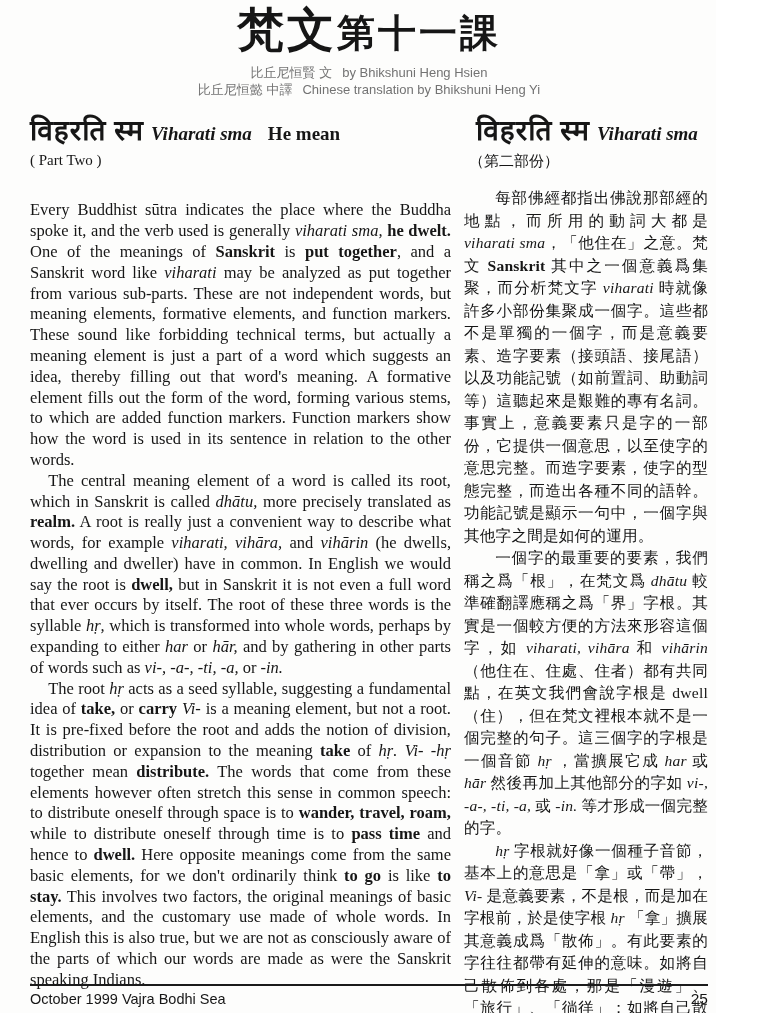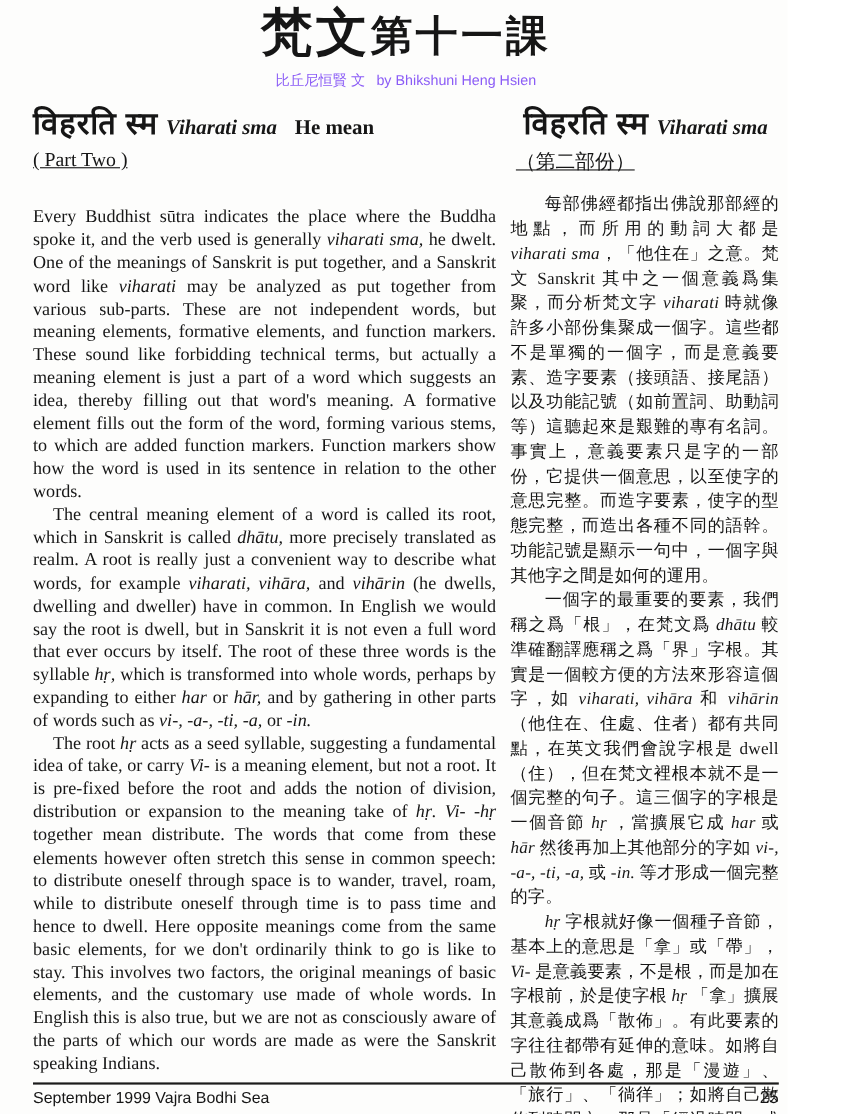--- a/index.html
+++ b/index.html
@@ -12,45 +12,45 @@
     padding:6px 8px 0 30px;
     overflow:hidden;
     font-family:"Liberation Serif","DejaVu Serif",serif;
   }
   
   .masthead{text-align:center;}
   .title-zh{margin:0;line-height:1.05;font-weight:700;letter-spacing:3px;}
   .title-zh .tz1{font-size:47px;}
   .title-zh .tz2{font-size:38px;}
   .title-en{margin:0;font-size:34px;font-weight:700;line-height:1.1;letter-spacing:0.5px;}
-  .byline{font-family:"Liberation Sans","DejaVu Sans",sans-serif;font-size:13px;line-height:17px;color:#8b5cf6;}
+  .byline{font-family:"Liberation Sans","DejaVu Sans",sans-serif;font-size:13px;line-height:17px;color:#737373;}
   .byline .zh{margin-right:10px;}
   .bylines{margin-top:9px;}
   
   .columns{display:flex;gap:13px;margin-top:15px;}
   .col-en{width:421px;flex:0 0 421px;}
   .col-zh{flex:1;min-width:0;}
   .col-heading{font-weight:700;font-size:19px;line-height:1.25;white-space:nowrap;}
   .col-heading .dev{font-size:28px;letter-spacing:1px;}
   .col-heading .translit{font-style:italic;margin-left:7px;}
   .col-heading .transl{margin-left:16px;}
   .col-zh .col-heading{padding-left:12px;}
   .col-zh .col-heading .transl{font-size:16px;margin-left:20px;letter-spacing:2px;}
-  .part-label{font-size:18px;margin-top:4px;text-decoration:underline;}
+  .part-label{font-size:15px;margin-top:4px;}
   .col-en .part-label{margin-bottom:31px;}
   .col-zh .part-label{padding-left:5px;margin-bottom:16px;}
   
   .col-en .paras{font-size:16.5px;line-height:20.8px;text-align:justify;}
   .col-zh .paras{font-size:15.6px;line-height:22.5px;text-align:justify;letter-spacing:0.2px;}
   .para{margin:0;}
   .indent-none{text-indent:0;}
   .indent-em1{text-indent:1.1em;}
   .indent-em2{text-indent:2em;}
   .run-i{font-style:italic;}
-  .run-b{font-weight:400;}
+  .run-b{font-weight:700;}
   
   .footer{position:absolute;left:30px;right:8px;bottom:5px;}
   .footer .rule{height:2px;background:#1b1b1b;}
   .footer-row{
     display:flex;justify-content:space-between;align-items:baseline;
     font-family:"Liberation Sans","DejaVu Sans",sans-serif;
     padding-top:4px;
   }
   .journal{font-size:14.5px;}
   .pagenum{font-size:15.5px;margin-left:12px;}
@@ -58,20 +58,23 @@
 </head>
 <body>
 
 <div class="page">
 
   <header class="masthead">
     <h1 class="title-zh"><span class="tz1">梵文</span><span class="tz2">第十一課</span></h1>
     <div class="bylines">
       <div class="byline">
         <span class="zh">比丘尼恒賢 文</span><span class="en">by Bhikshuni Heng Hsien</span>
+      </div>
+      <div class="byline">
+        <span class="zh">比丘尼恒懿 中譯</span><span class="en">Chinese translation by Bhikshuni Heng Yi</span>
       </div>
     </div>
   </header>
 
   <main class="columns">
 
     <section class="col col-en">
       <div class="col-heading">
         <span class="dev">विहरति स्म</span><span class="translit">Viharati sma</span><span class="transl">He mean</span>
       </div>
@@ -93,18 +96,18 @@
           <p class="para indent-em2"><span>一個字的最重要的要素，我們稱之爲「根」，在梵文爲 </span><span class="run-i">dhātu</span><span> 較準確翻譯應稱之爲「界」字根。其實是一個較方便的方法來形容這個字，如 </span><span class="run-i">viharati, vihāra</span><span> 和 </span><span class="run-i">vihārin</span><span>（他住在、住處、住者）都有共同點，在英文我們會說字根是 dwell（住），但在梵文裡根本就不是一個完整的句子。這三個字的字根是一個音節 </span><span class="run-i">hṛ</span><span> ，當擴展它成 </span><span class="run-i">har</span><span> 或 </span><span class="run-i">hār</span><span> 然後再加上其他部分的字如 </span><span class="run-i">vi-, -a-, -ti, -a,</span><span> 或 </span><span class="run-i">-in.</span><span> 等才形成一個完整的字。</span></p>
           <p class="para indent-em2"><span class="run-i">hṛ</span><span> 字根就好像一個種子音節，基本上的意思是「拿」或「帶」， </span><span class="run-i">Vi-</span><span> 是意義要素，不是根，而是加在字根前，於是使字根 </span><span class="run-i">hṛ</span><span> 「拿」擴展其意義成爲「散佈」。有此要素的字往往都帶有延伸的意味。如將自己散佈到各處，那是「漫遊」、「旅行」、「徜徉」；如將自己散佈到時間內，那是「經過時間」或「渡日子」，以至成爲「住」。所以在這裡兩個相反的意義的字，卻來自同一個要素。因爲一般來說，我們不會認爲「去」和「留下」是一樣的，這裡包含兩個要因，基本要素的原意和整字的習慣性使用法。在英文裡也有這種情形，但我們不像講梵文的印度人，那麼準確地知道我們的字是由那些部分形成的。</span></p>
         </div>
     </section>
 
   </main>
 
   <footer class="footer">
     <div class="rule"></div>
     <div class="footer-row">
-      <span class="journal">September 1999 Vajra Bodhi Sea</span>
+      <span class="journal">October 1999 Vajra Bodhi Sea</span>
       <span class="pagenum">25</span>
     </div>
   </footer>
 
 </div>
 
 </body></html>

